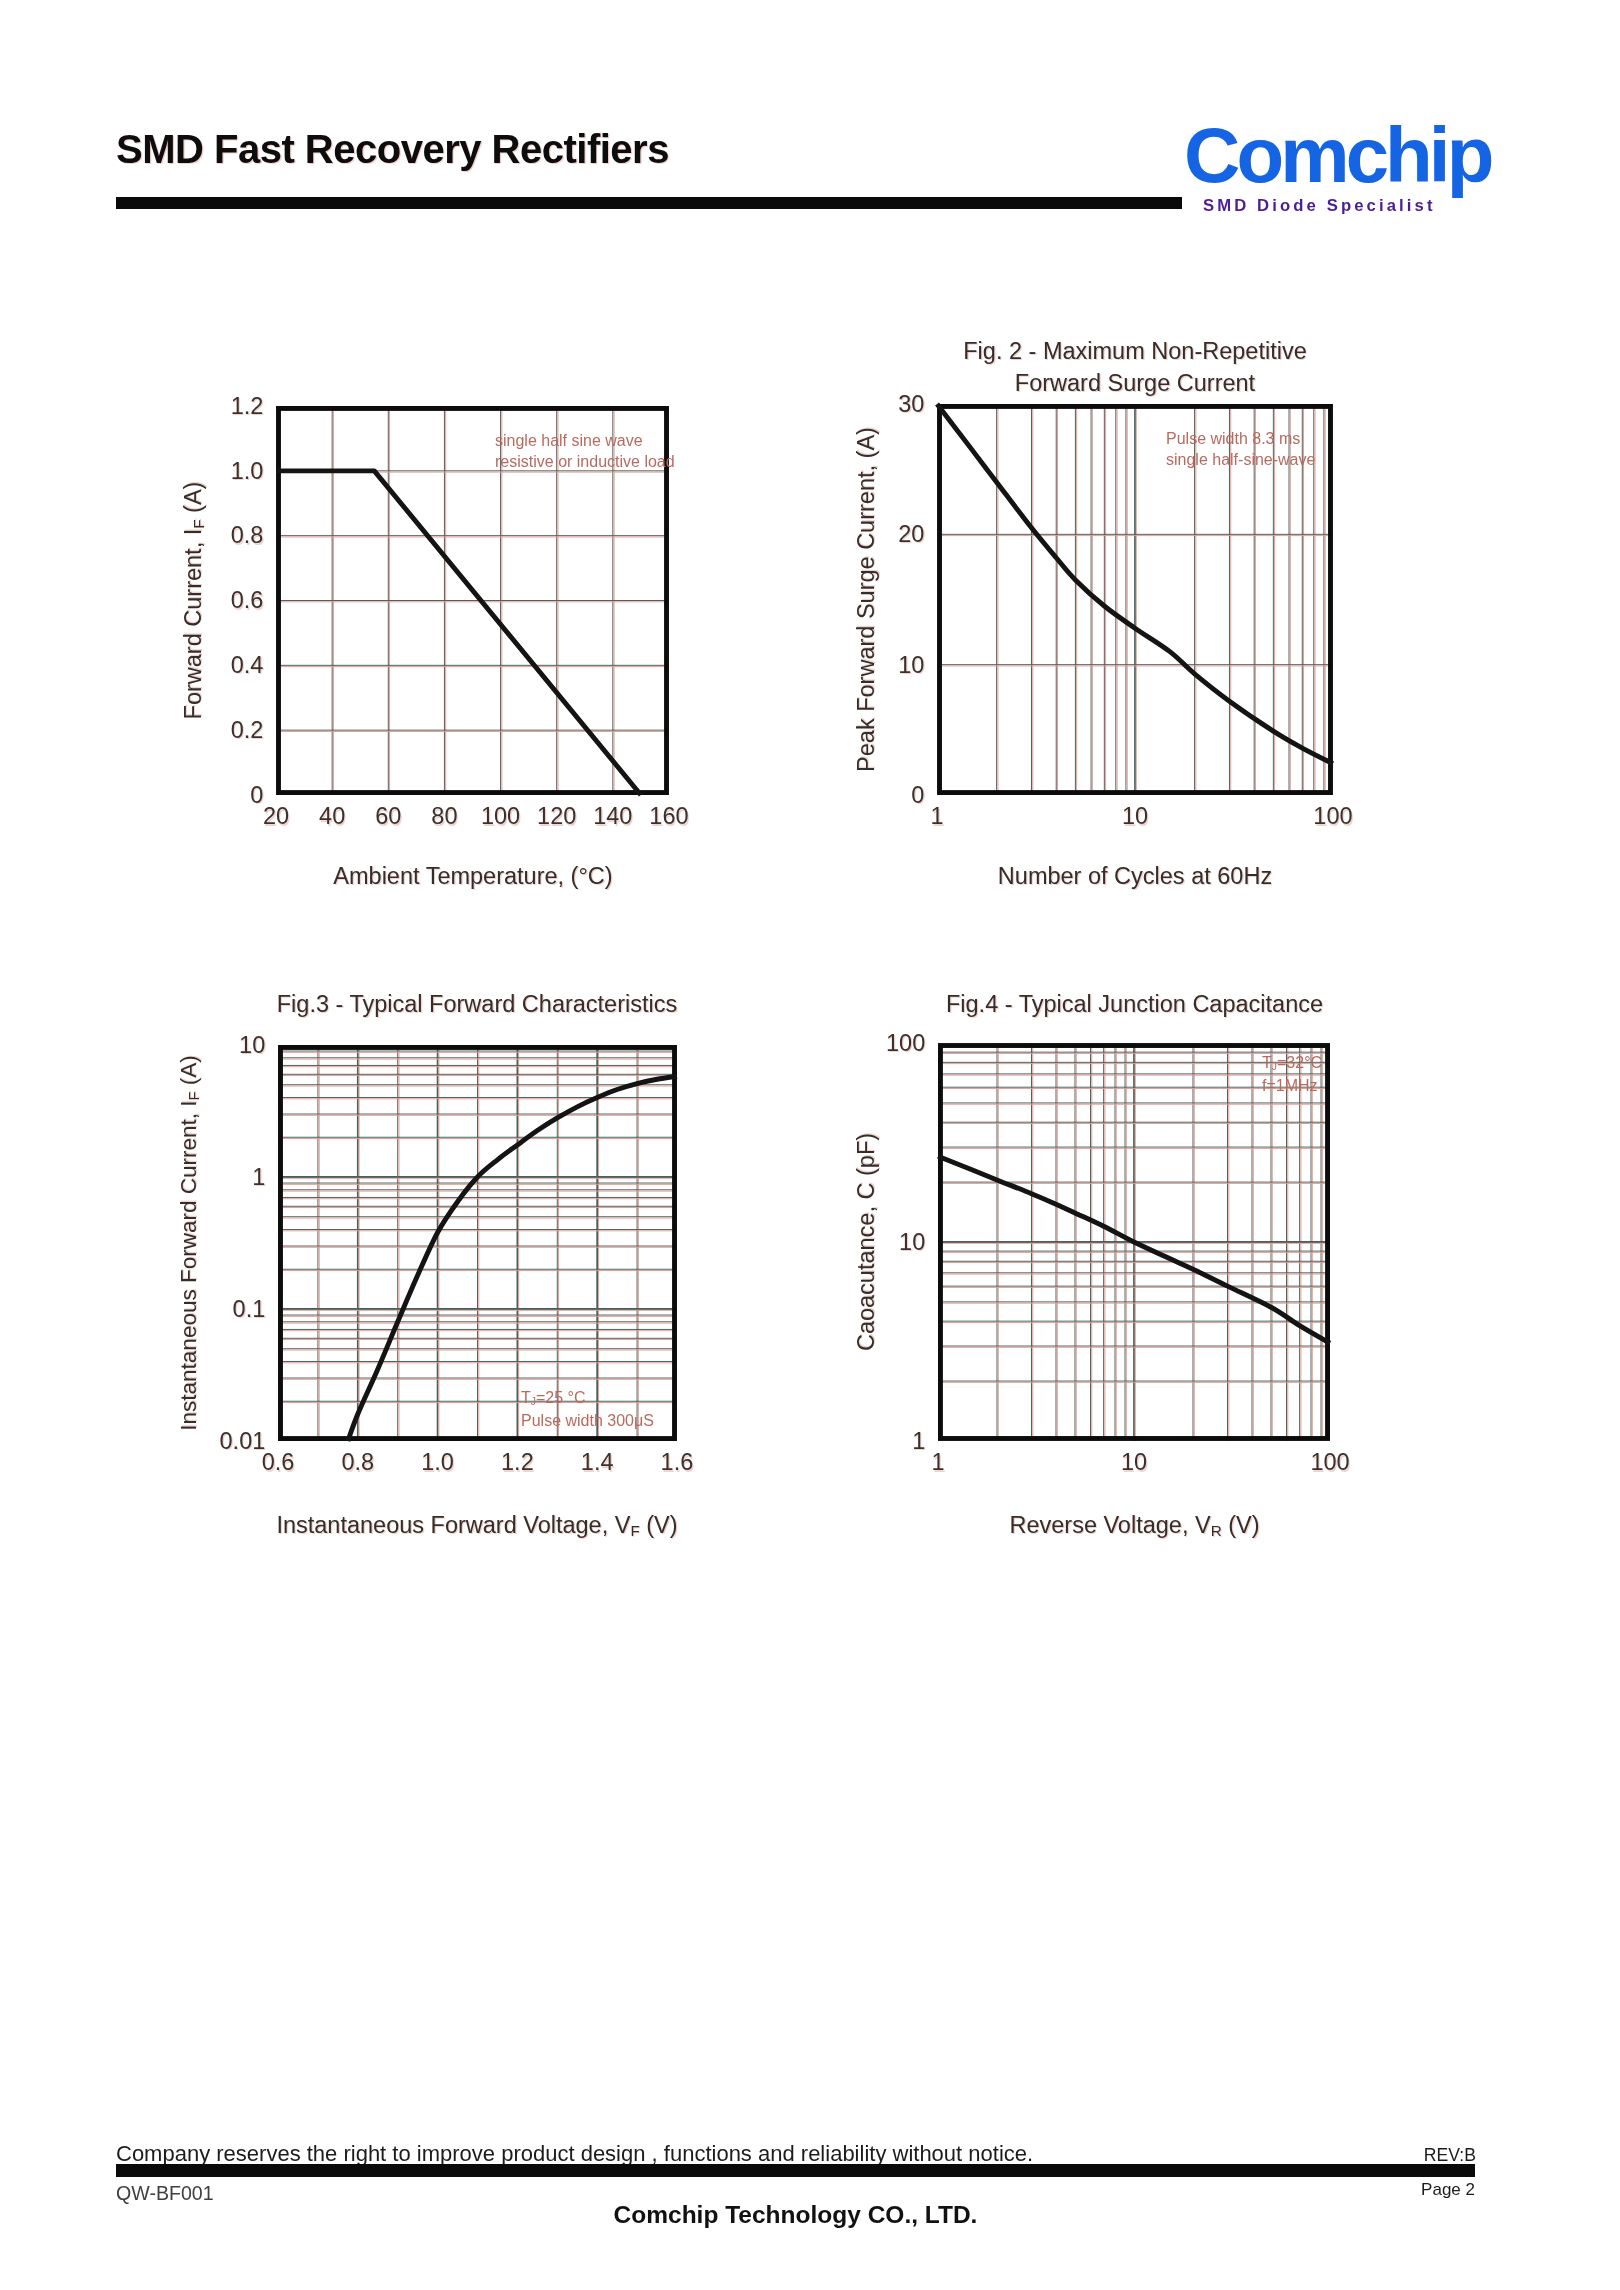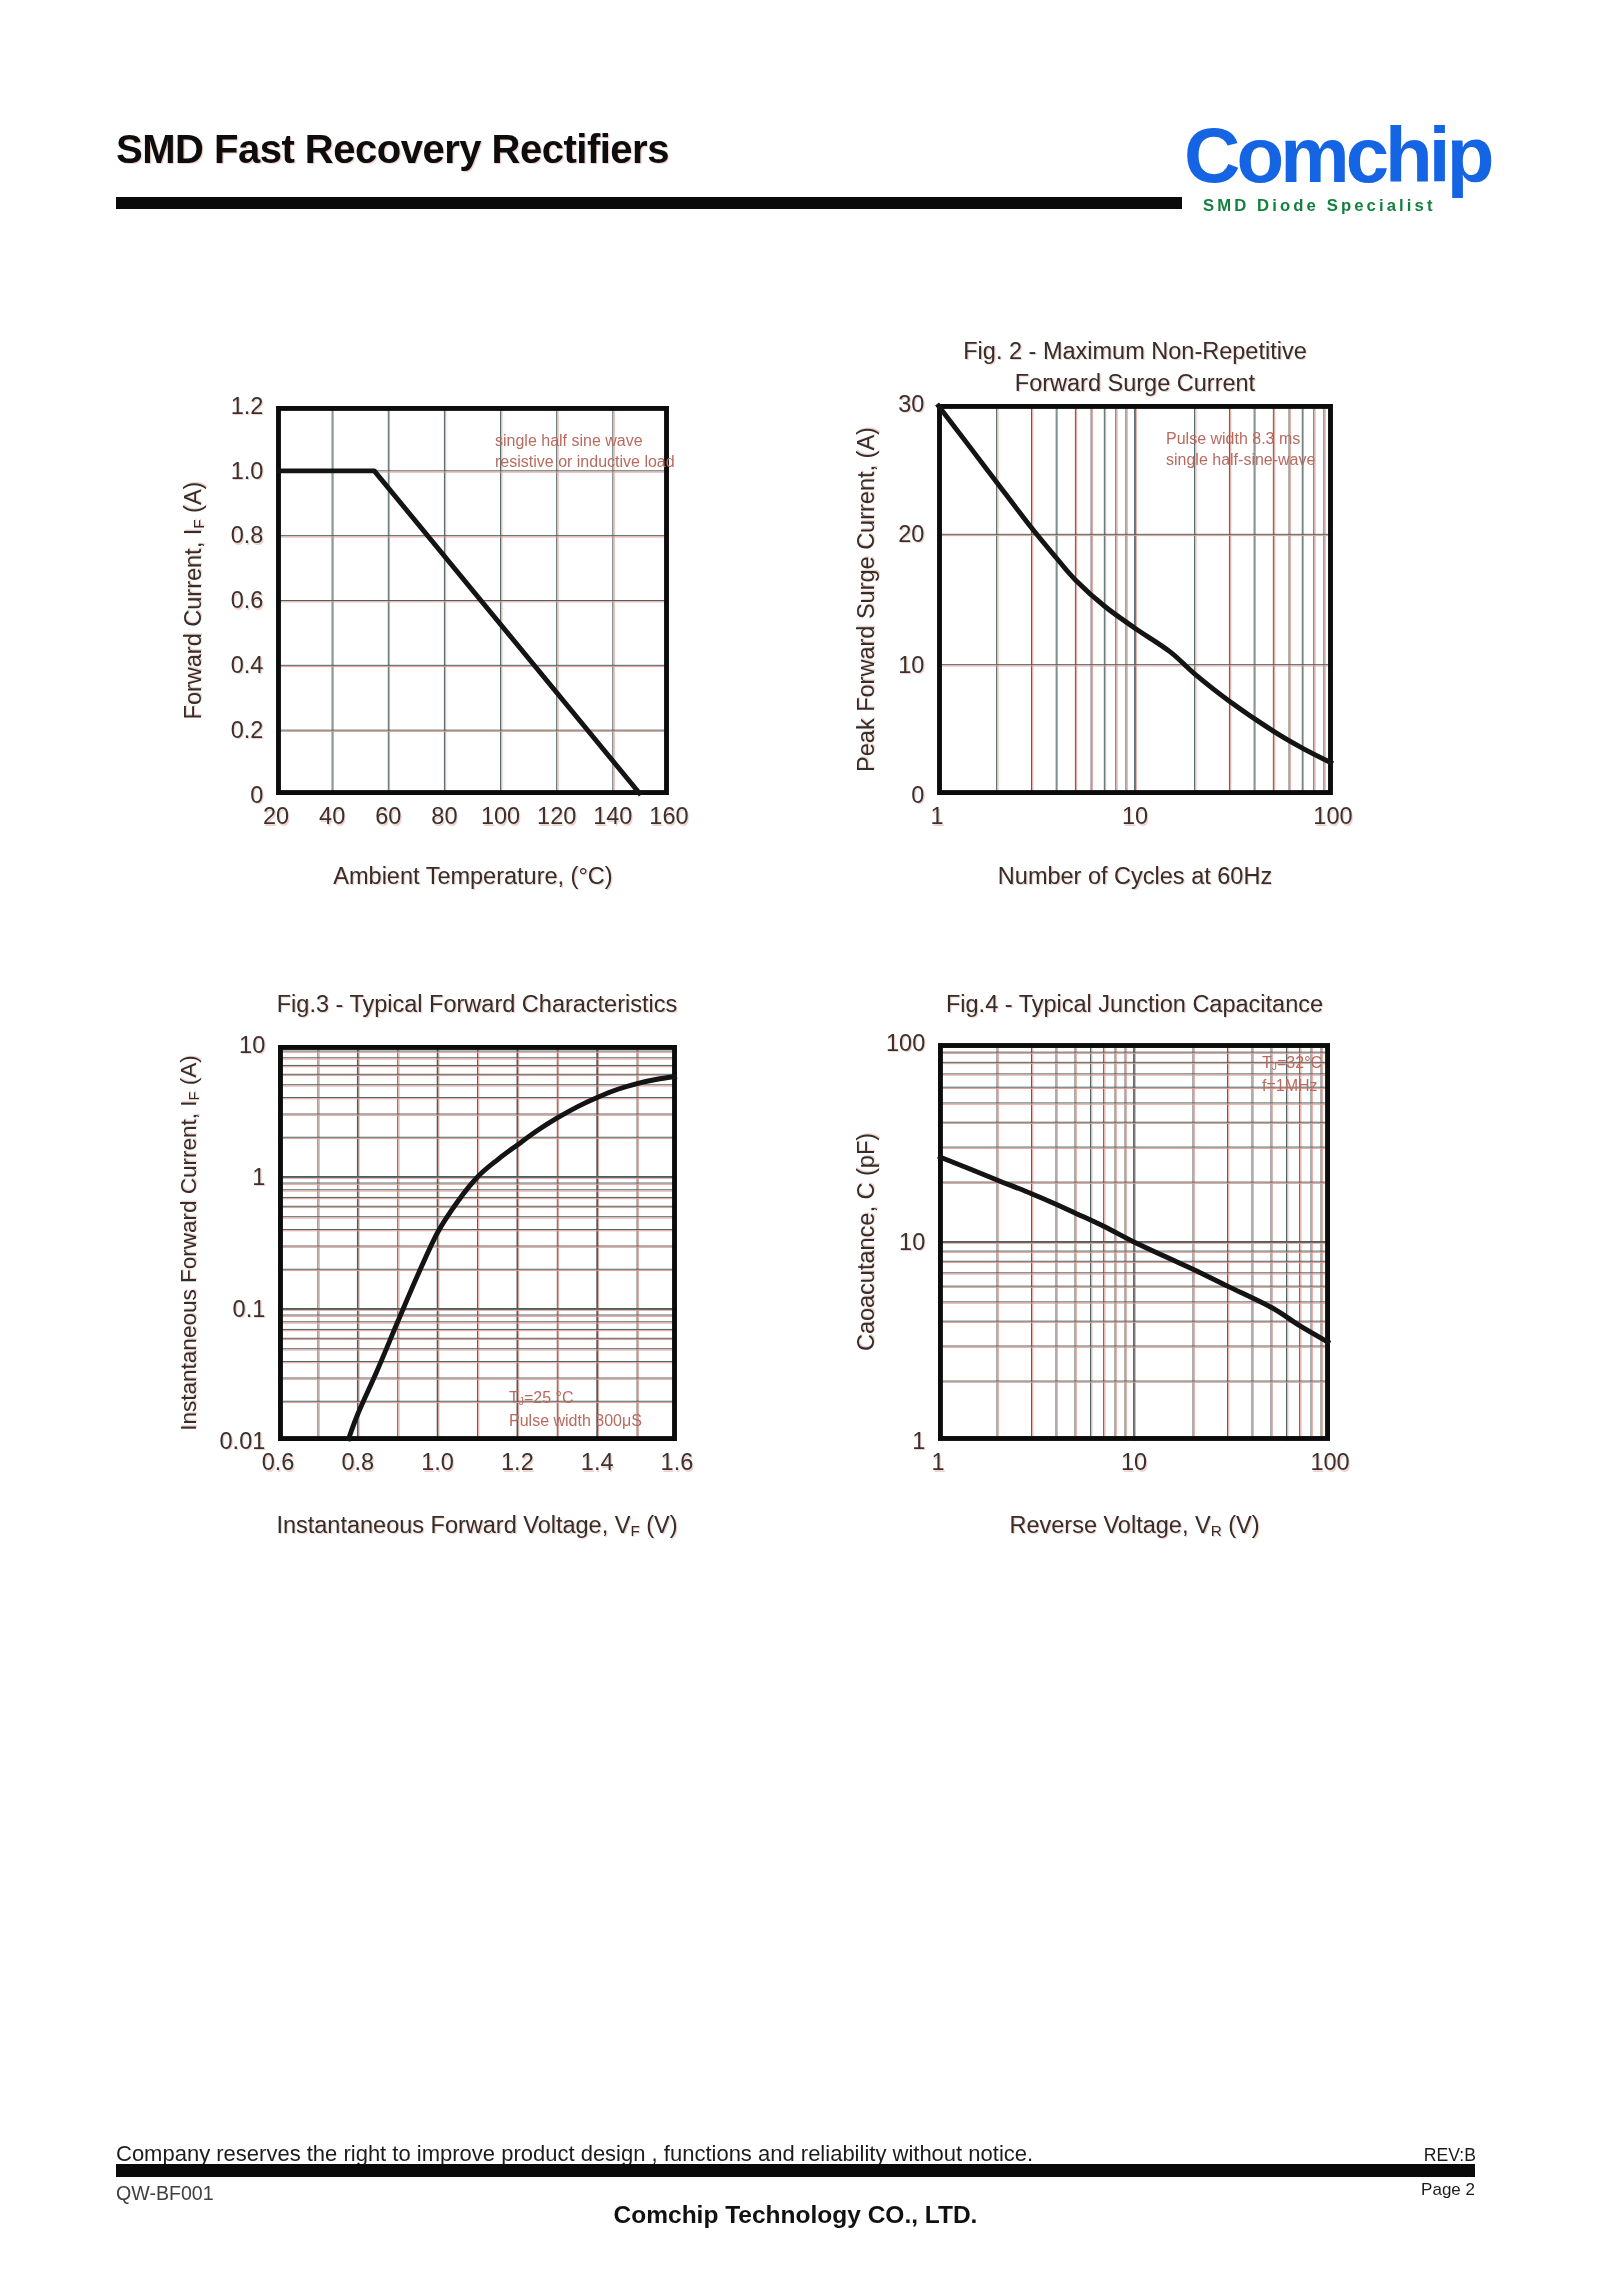--- a/index.html
+++ b/index.html
@@ -3,21 +3,21 @@
 <meta charset="utf-8">
 <style>
   html,body{margin:0;padding:0;background:#e8e8e8;}
   .page{position:relative;width:1620px;height:2291px;background:#ffffff;margin:0 auto;
         font-family:"Liberation Sans",sans-serif;overflow:hidden;}
   .abs{position:absolute;}
   
   .doc-title{left:116px;top:127px;font-size:40px;font-weight:700;color:#0d0d0d;letter-spacing:-0.5px;white-space:nowrap;}
   .header-rule{left:116px;top:197px;width:1066px;height:11.8px;background:#0a0a0a;}
   .logo{left:1184px;top:110px;font-size:78px;font-weight:700;color:#1564e4;letter-spacing:-3.9px;white-space:nowrap;}
-  .tagline{left:1203px;top:196px;font-size:16.7px;font-weight:700;letter-spacing:3.1px;color:#15803d;white-space:nowrap;}
+  .tagline{left:1203px;top:196px;font-size:16.7px;font-weight:700;letter-spacing:3.1px;color:#4c1d95;white-space:nowrap;}
   .section-title{left:130px;top:230px;font-size:29px;color:#242424;white-space:nowrap;}
   
   .fig-title{position:absolute;text-align:center;font-size:23.5px;line-height:32px;color:#332e2a;}
   .scan{text-shadow:1.2px 1.2px 0 rgba(230,150,138,0.45);}
   .ylab{position:absolute;transform-origin:0 0;transform:rotate(-90deg);text-align:center;
         font-size:23.5px;color:#332e2a;white-space:nowrap;}
   .xlab{position:absolute;text-align:center;font-size:23.5px;color:#332e2a;white-space:nowrap;}
   .sub{font-size:65%;position:relative;top:0.18em;}
   .ann{position:absolute;font-size:16px;line-height:20.6px;color:#b96a5f;white-space:nowrap;}
   svg{overflow:visible;position:absolute;}
@@ -248,21 +248,21 @@
       <text x="81.40000000000003" y="434" text-anchor="middle" font-size="24" class="scan">0.8</text>
       <text x="162.8" y="434" text-anchor="middle" font-size="24" class="scan">1.0</text>
       <text x="244.2" y="434" text-anchor="middle" font-size="24" class="scan">1.2</text>
       <text x="325.59999999999997" y="434" text-anchor="middle" font-size="24" class="scan">1.4</text>
       <text x="407" y="434" text-anchor="middle" font-size="24" class="scan">1.6</text>
       <text x="-13" y="8" text-anchor="end" font-size="24" class="scan">10</text>
       <text x="-13" y="142.66666666666669" text-anchor="end" font-size="24" class="scan">1</text>
       <text x="-13" y="277.33333333333337" text-anchor="end" font-size="24" class="scan">0.1</text>
       <text x="-13" y="412" text-anchor="end" font-size="24" class="scan">0.01</text>
     </svg>
-  <div class="ann" style="left:509px;top:1388px;">
+  <div class="ann" style="left:521px;top:1388px;">
     <div><span>T</span><span class="sub">J</span><span>=25 °C</span></div>
     <div><span>Pulse width 300μS</span></div>
   </div>
   <div class="xlab scan" style="left:232px;top:1512px;width:490px;">
     <span>Instantaneous Forward Voltage, V</span><span class="sub">F</span><span> (V)</span>
   </div>
 
   <div class="fig-title scan" style="left:909px;top:988px;width:451px;">
     <div>Fig.4 - Typical Junction Capacitance</div>
   </div>

